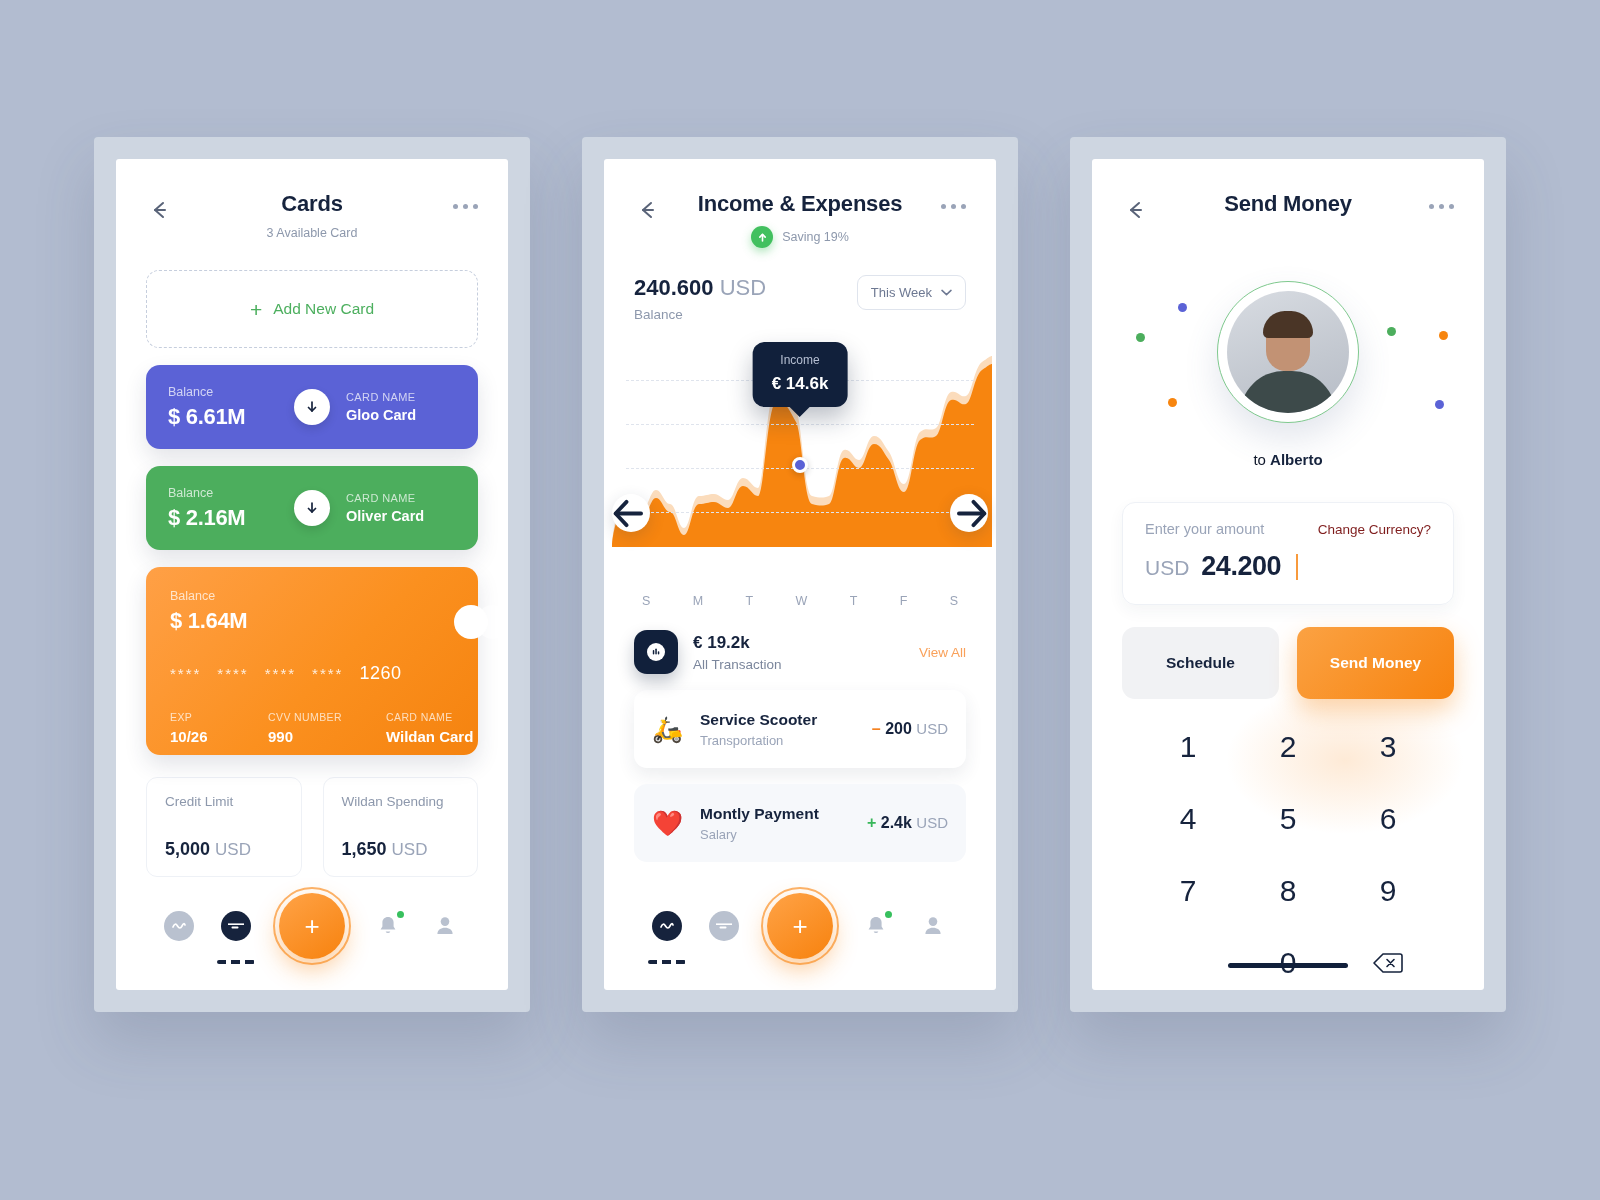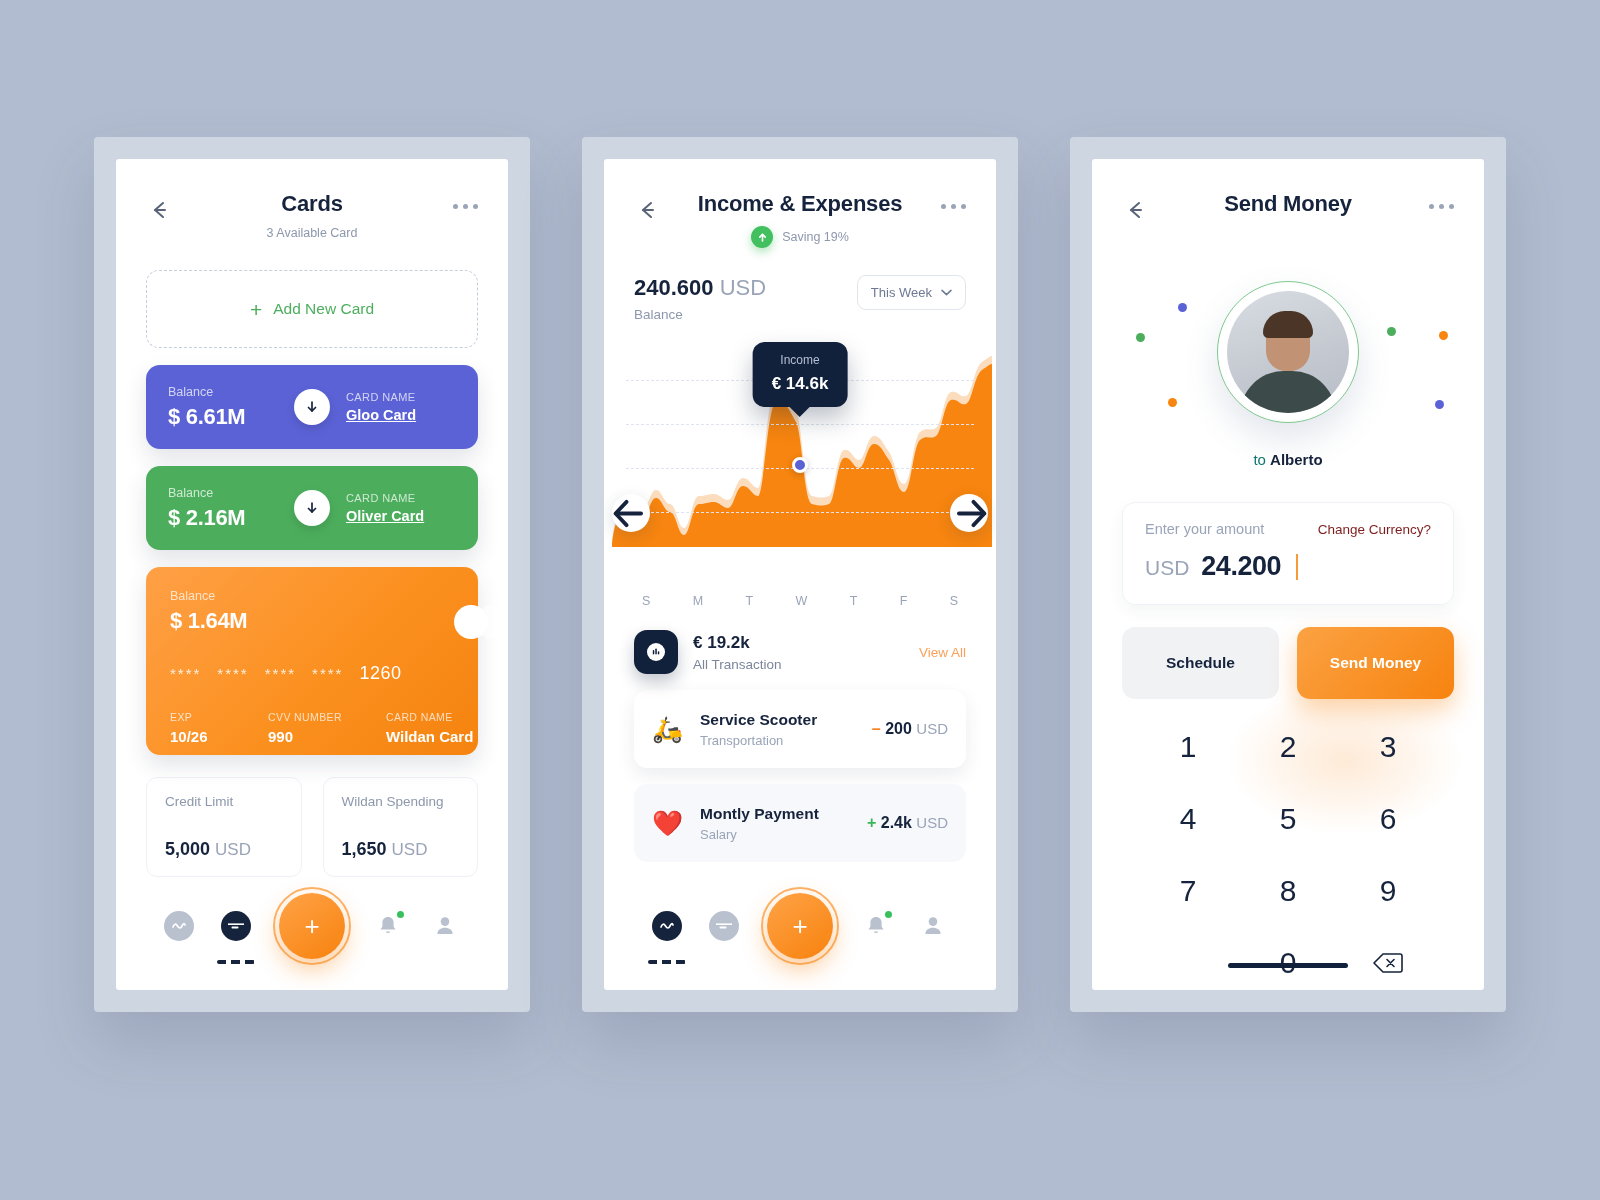--- a/index.html
+++ b/index.html
@@ -95,21 +95,21 @@
   .card.blue { background: #5b62d6; height: 84px; display:flex; align-items:center; }
   .card.green { background: #4cae5d; height: 84px; display:flex; align-items:center; }
   .card.orange {
     height: 188px;
     background: linear-gradient(135deg, #ffa046 0%, #fb901f 55%, #f5830f 100%);
     padding: 22px 24px 20px;
   }
   .bal-lbl { font-size: 12.5px; color: rgba(255,255,255,.72); line-height: 1.2; }
   .bal-val { font-size: 22px; font-weight: bold; margin-top: 4px; letter-spacing: -0.3px; }
   .cn-lbl { font-size: 11px; color: rgba(255,255,255,.72); letter-spacing: .4px; }
-  .cn-val { font-size: 14.5px; font-weight: bold; margin-top: 4px; text-decoration: underline; }
+  .cn-val { font-size: 14.5px; font-weight: bold; margin-top: 4px; }
   .card-left { flex: 0 0 auto; }
   .dl-btn {
     width: 36px; height: 36px; border-radius: 50%;
     background: #fff;
     display: flex; align-items: center; justify-content: center;
     position: absolute; left: 50%; transform: translateX(-50%);
     box-shadow: 0 4px 10px rgba(0,0,0,.12);
     cursor: pointer;
   }
   .card-right { margin-left: auto; text-align: left; width: 110px; }
@@ -312,21 +312,21 @@
   }
   .av-photo .body {
     position: absolute; left: 50%; bottom: -8px; transform: translateX(-50%);
     width: 96px; height: 50px; border-radius: 44px 44px 0 0;
     background: #3d4a4a;
   }
   .dot-deco { position: absolute; border-radius: 50%; }
   .to-name {
     text-align: center; font-size: 15px; color: #16233d; margin-top: 6px;
   }
-  .to-name em { font-style: normal; color: #0f766e; font-weight: normal; }
+  .to-name em { font-style: normal; color: #0f172a; font-weight: normal; }
   .to-name b { font-weight: bold; }
 
   .amount-box {
     margin: 26px 30px 0;
     border: 1px solid #eef1f6; border-radius: 13px;
     padding: 18px 22px 22px;
     box-shadow: 0 6px 16px rgba(40,50,80,.05);
   }
   .amount-top { display: flex; align-items: center; }
   .amount-ph { font-size: 14.5px; color: #9aa4b8; }

